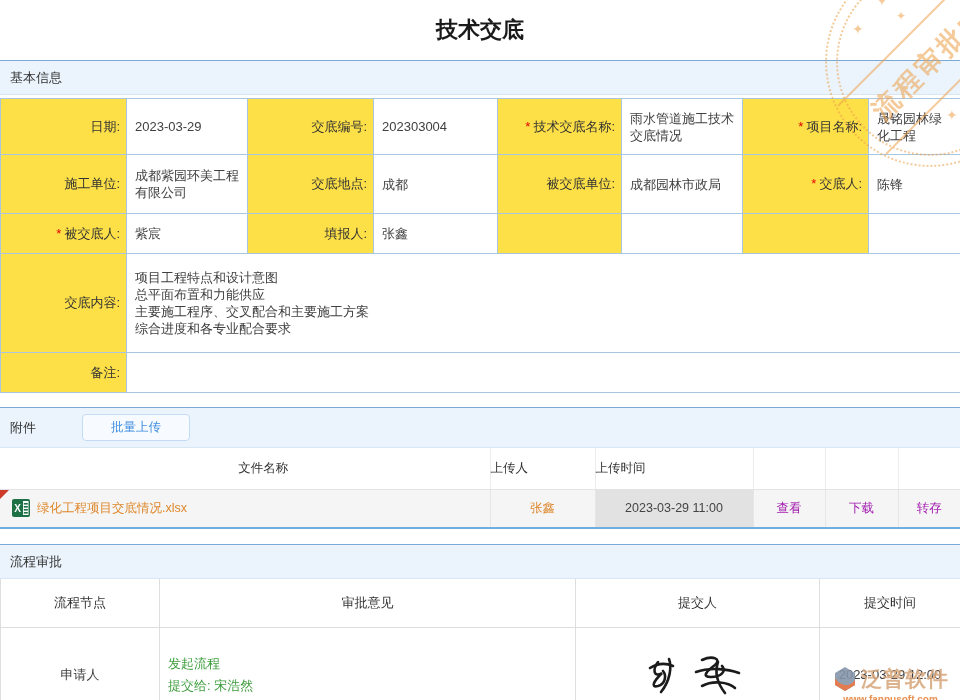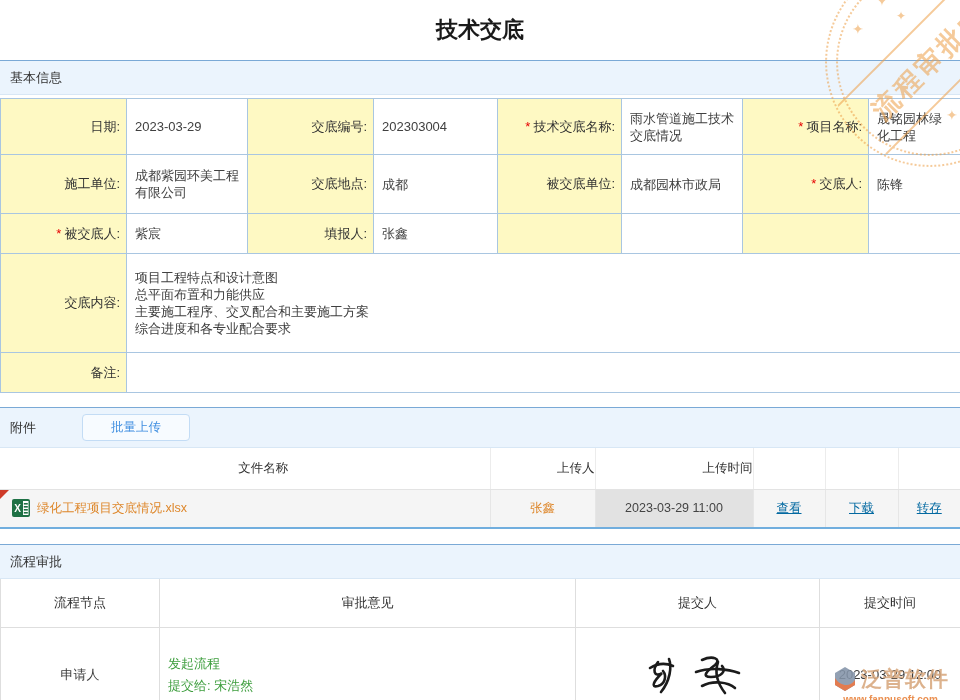--- a/index.html
+++ b/index.html
@@ -21,47 +21,47 @@
   .attach-bar { height:41px;gap:46px; }
   .bulk-btn {
     color:#3f8ee0; background:#f7fbff; border:1px solid #c3dcf5;
     border-radius:4px; padding:4px 28px; font-size:12.5px; cursor:pointer;
   }
 
   
   table { border-collapse:collapse; table-layout:fixed; width:960px; }
   .basic-table { margin-top:3px; font-size:13px; }
   .basic-table td { border:1px solid #a9c6e1; vertical-align:middle; }
-  .basic-table .lbl { background:#fef9c3; text-align:right; padding:3px 6px 3px 2px; color:#333; }
+  .basic-table .lbl { background:#fde047; text-align:right; padding:3px 6px 3px 2px; color:#333; }
   .basic-table .val { background:#fff; text-align:left; padding:3px 8px; color:#404040; line-height:17px; }
   .r1 { height:56px; } .r2 { height:59px; } .r3 { height:40px; } .r4 { height:99px; } .r5 { height:40px;padding-left:48px; }
   .req { color:#e60000; margin-right:3px; }
   .content-cell { white-space:pre-line; line-height:18px; }
 
   
   .attach-section { margin-top:14px; }
   .attach-table { font-size:12.5px; }
   .attach-table th {
-    height:41px; font-weight:normal; color:#333; text-align:right;
+    height:41px; font-weight:normal; color:#333; text-align:left;
     border-bottom:1px solid #e3e3e3; border-right:1px solid #ececec; background:#fff;
   }
   .attach-table th:last-child { border-right:none; }
   .attach-table th.fname-h { text-align:center; padding-left:37px; }
   .attach-table td {
     height:39px; background:#f5f5f5; text-align:center;
     border-right:1px solid #e6e6e6; border-bottom:2px solid #71aede;
     color:#444; position:relative;
   }
   .attach-table td:last-child { border-right:none; }
   .fname-cell { text-align:left !important; padding-left:12px; }
   .fname-wrap { display:flex; align-items:center; gap:7px; }
   .fname-link { color:#de872b; cursor:pointer; }
   .time-cell { background:#e2e2e2 !important; }
   .uploader-cell { color:#de872b !important; }
-  .act-link { color:#0369a1; text-decoration:underline; cursor:pointer; }
+  .act-link { color:#a21caf; cursor:pointer; }
   .corner-flag { position:absolute; top:0; left:0; width:0; height:0;
     border-top:9px solid #ce3a28; border-right:9px solid transparent; }
 
   
   .appr-section { margin-top:15px; }
   .appr-table { font-size:13px; }
   .appr-table th { height:48px; font-weight:normal; color:#333; text-align:center;
     border:1px solid #dedede; border-top:none; background:#fff; }
   .appr-table td { height:95px; border:1px solid #dedede; vertical-align:middle; text-align:center; color:#3c3c3c; }
   .opinion-cell { text-align:left !important; padding-left:8px; color:#3e9e3e !important; line-height:22px; }

